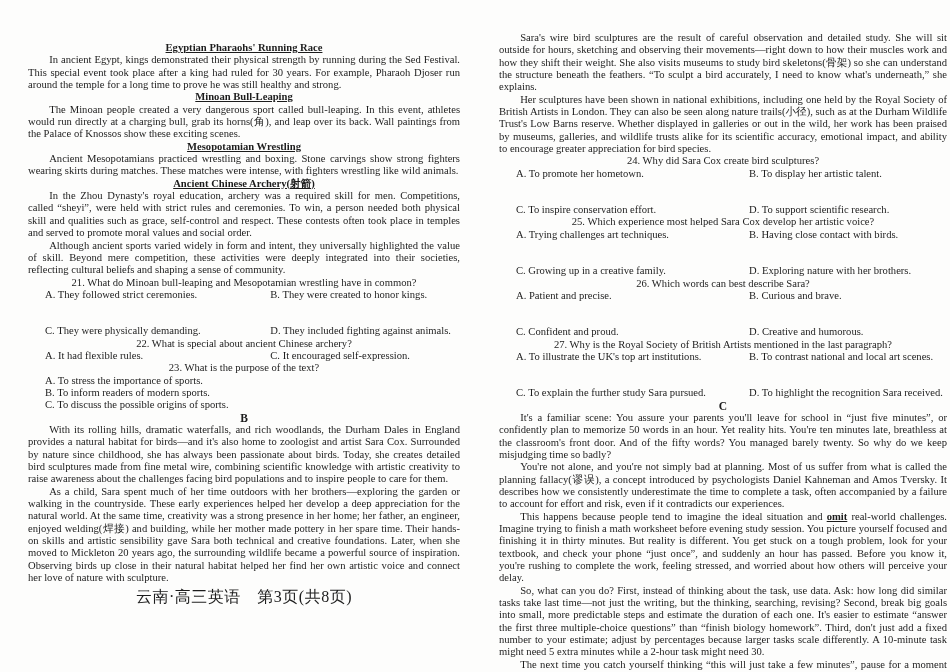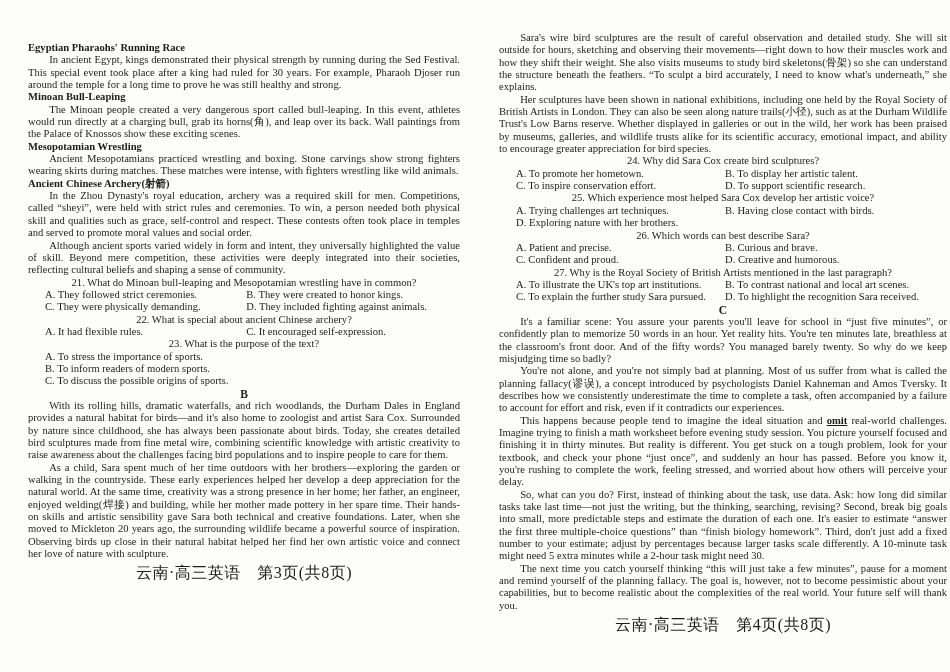--- a/index.html
+++ b/index.html
@@ -19,32 +19,34 @@
   .page {
     position: absolute;
     font-size: 10.6px;
     line-height: 12.35px;
     text-align: justify;
   }
   .page-left  { left: 28px;  top: 42px; width: 432px; }
   .page-right { left: 487px; top: 32px; width: 448px; margin-left: 12px; }
   .heading {
     font-weight: bold;
-    text-align: left;
+    text-align: center;
+    text-decoration: underline;
   }
   .para {
     text-indent: 2em;
   }
   .question { }
   .stem { text-align: center; }
   .options-grid {
     display: grid;
     grid-template-columns: 48.5% 51.5%;
     padding-left: 17px;
     text-align: left;
+    gap: 24px;
   }
   .options-stack {
     padding-left: 17px;
     text-align: left;
   }
   .opt { white-space: nowrap; overflow: hidden; }
   .section-letter {
     text-align: center;
     font-weight: bold;
     font-size: 11.5px;
@@ -126,20 +128,21 @@
         <div class="opt">C. To inspire conservation effort.</div>
         <div class="opt">D. To support scientific research.</div>
       </div>
     </div>
 
     <div class="question">
       <div class="stem">25. Which experience most helped Sara Cox develop her artistic voice?</div>
       <div class="options-grid">
         <div class="opt">A. Trying challenges art techniques.</div>
         <div class="opt">B. Having close contact with birds.</div>
+        <div class="opt">C. Growing up in a creative family.</div>
         <div class="opt">D. Exploring nature with her brothers.</div>
       </div>
     </div>
 
     <div class="question">
       <div class="stem">26. Which words can best describe Sara?</div>
       <div class="options-grid">
         <div class="opt">A. Patient and precise.</div>
         <div class="opt">B. Curious and brave.</div>
         <div class="opt">C. Confident and proud.</div>

